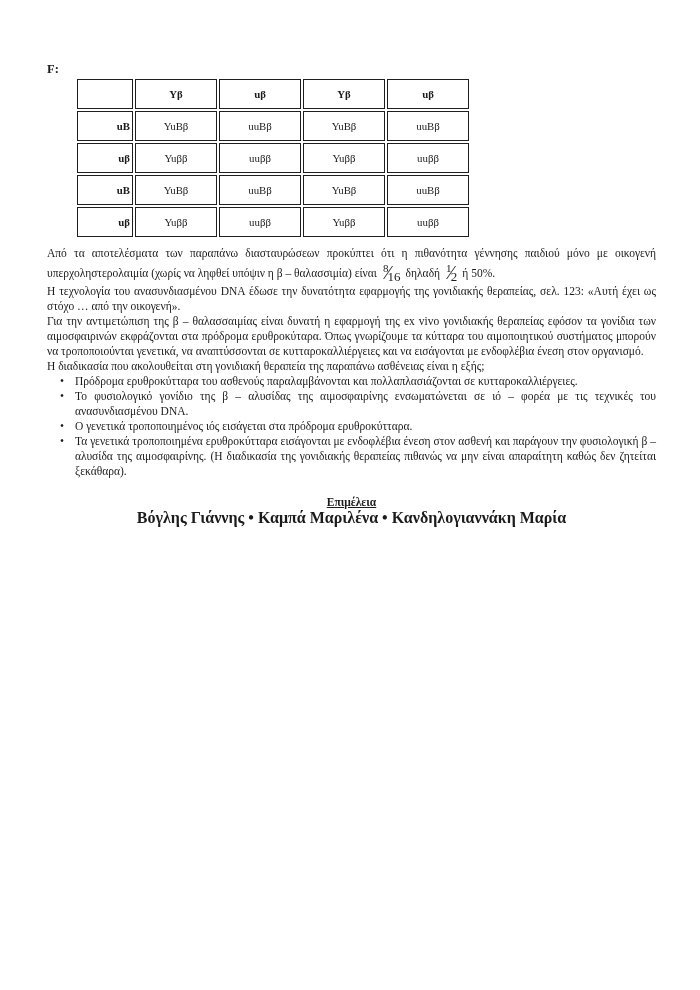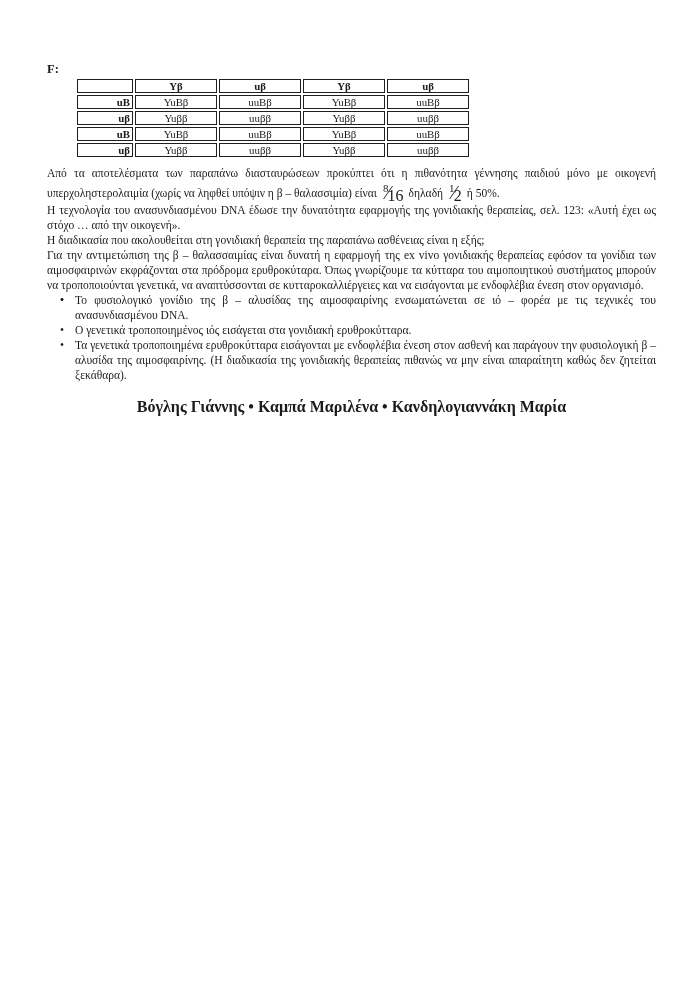--- a/index.html
+++ b/index.html
@@ -20,36 +20,36 @@
   .f-label { font-weight:bold; font-size:12.5px; line-height:14px; }
   .punnett {
     margin-left:28px; margin-top:1px;
     border-collapse:separate; border-spacing:2px 2.5px;
     table-layout:fixed; width:396px;
   }
   .punnett td, .punnett th {
     border:1px solid #1f1f1f;
     font-size:10.8px; line-height:12px; height:12px;
     text-align:center; vertical-align:middle;
-    font-weight:normal; padding:0 2px;
+    font-weight:normal; padding:8px 2px;
     font-family:"Liberation Serif","DejaVu Serif",serif;
   }
   .punnett th { font-weight:bold; }
   .punnett td.rowlab { font-weight:bold; text-align:right; padding-left:6px; }
   .punnett col.c-label { width:56px; }
   .body-text { margin-top:7px; }
   p.just {
     font-size:11.5px; line-height:15px;
     text-align:justify;
     color:#1b1b1b;
   }
   .frac { display:inline-block; white-space:nowrap; margin:0 5px 0 6px; vertical-align:-2px; }
   .fnum  { font-size:11px; vertical-align:7px;  margin-right:-2px; }
   .fslash{ font-size:19px; }
-  .fden  { font-size:16px; vertical-align:-2px; margin-left:-2px; }
+  .fden  { font-size:13px; vertical-align:-2px; margin-left:-2px; }
   ul.bullets { list-style:none; }
   ul.bullets li {
     position:relative;
     padding-left:28px;
     font-size:11.5px; line-height:15px;
     text-align:justify;
   }
   ul.bullets li .bullet {
     position:absolute; left:13px; top:0;
     font-size:11.5px;
@@ -114,29 +114,30 @@
     </tr>
   </tbody>
     </table>
 
   <div class="body-text">
 
     <p class="just"><span>Από τα αποτελέσματα των παραπάνω διασταυρώσεων προκύπτει ότι η πιθανότητα γέννησης παιδιού μόνο με οικογενή υπερχοληστερολαιμία (χωρίς να ληφθεί υπόψιν η β – θαλασσιμία) είναι</span><span class="frac"><span class="fnum">8</span><span class="fslash">⁄</span><span class="fden">16</span></span><span>δηλαδή</span><span class="frac"><span class="fnum">1</span><span class="fslash">⁄</span><span class="fden">2</span></span><span>ή 50%.</span></p>
 
     <p class="just">Η τεχνολογία του ανασυνδιασμένου DNA έδωσε την δυνατότητα εφαρμογής της γονιδιακής θεραπείας, σελ. 123: «Αυτή έχει ως στόχο … από την οικογενή».</p>
 
+    <p class="just">Για την αντιμετώπιση της β – θαλασσαιμίας είναι δυνατή η εφαρμογή της ex vivo γονιδιακής θεραπείας εφόσον τα γονίδια των αιμοσφαιρινών εκφράζονται στα πρόδρομα ερυθροκύταρα. Όπως γνωρίζουμε τα κύτταρα του αιμοποιητικού συστήματος μπορούν να τροποποιούνται γενετικά, να αναπτύσσονται σε κυτταροκαλλιέργειες και να εισάγονται με ενδοφλέβια ένεση στον οργανισμό.</p>
+
     <p class="just">Η διαδικασία που ακολουθείται στη γονιδιακή θεραπεία της παραπάνω ασθένειας είναι η εξής;</p>
 
-    <p class="just">Για την αντιμετώπιση της β – θαλασσαιμίας είναι δυνατή η εφαρμογή της ex vivo γονιδιακής θεραπείας εφόσον τα γονίδια των αιμοσφαιρινών εκφράζονται στα πρόδρομα ερυθροκύταρα. Όπως γνωρίζουμε τα κύτταρα του αιμοποιητικού συστήματος μπορούν να τροποποιούνται γενετικά, να αναπτύσσονται σε κυτταροκαλλιέργειες και να εισάγονται με ενδοφλέβια ένεση στον οργανισμό.</p>
-
     <ul class="bullets">
-      <li><span class="bullet">•</span></li>
+      <li><span class="bullet">•</span><span>Πρόδρομα ερυθροκύτταρα του ασθενούς παραλαμβάνονται και πολλαπλασιάζονται σε κυτταροκαλλιέργειες.</span></li>
       <li><span class="bullet">•</span><span>Το φυσιολογικό γονίδιο της β – αλυσίδας της αιμοσφαιρίνης ενσωματώνεται σε ιό – φορέα με τις τεχνικές του ανασυνδιασμένου DNA.</span></li>
-      <li><span class="bullet">•</span><span>Ο γενετικά τροποποιημένος ιός εισάγεται στα γονιδιακή ερυθροκύτταρα.</span></li>
+      <li><span class="bullet">•</span><span>Ο γενετικά τροποποιημένος ιός εισάγεται στα πρόδρομα ερυθροκύτταρα.</span></li>
       <li><span class="bullet">•</span><span>Τα γενετικά τροποποιημένα ερυθροκύτταρα εισάγονται με ενδοφλέβια ένεση στον ασθενή και παράγουν την φυσιολογική β – αλυσίδα της αιμοσφαιρίνης. (Η διαδικασία της γονιδιακής θεραπείας πιθανώς να μην είναι απαραίτητη καθώς δεν ζητείται ξεκάθαρα).</span></li>
     </ul>
 
     <div class="footer">
+      <div class="footer-heading">Επιμέλεια</div>
       <div class="footer-names">Βόγλης Γιάννης • Καμπά Μαριλένα • Κανδηλογιαννάκη Μαρία</div>
     </div>
 
   </div>
 </div>
 
 </body></html>

